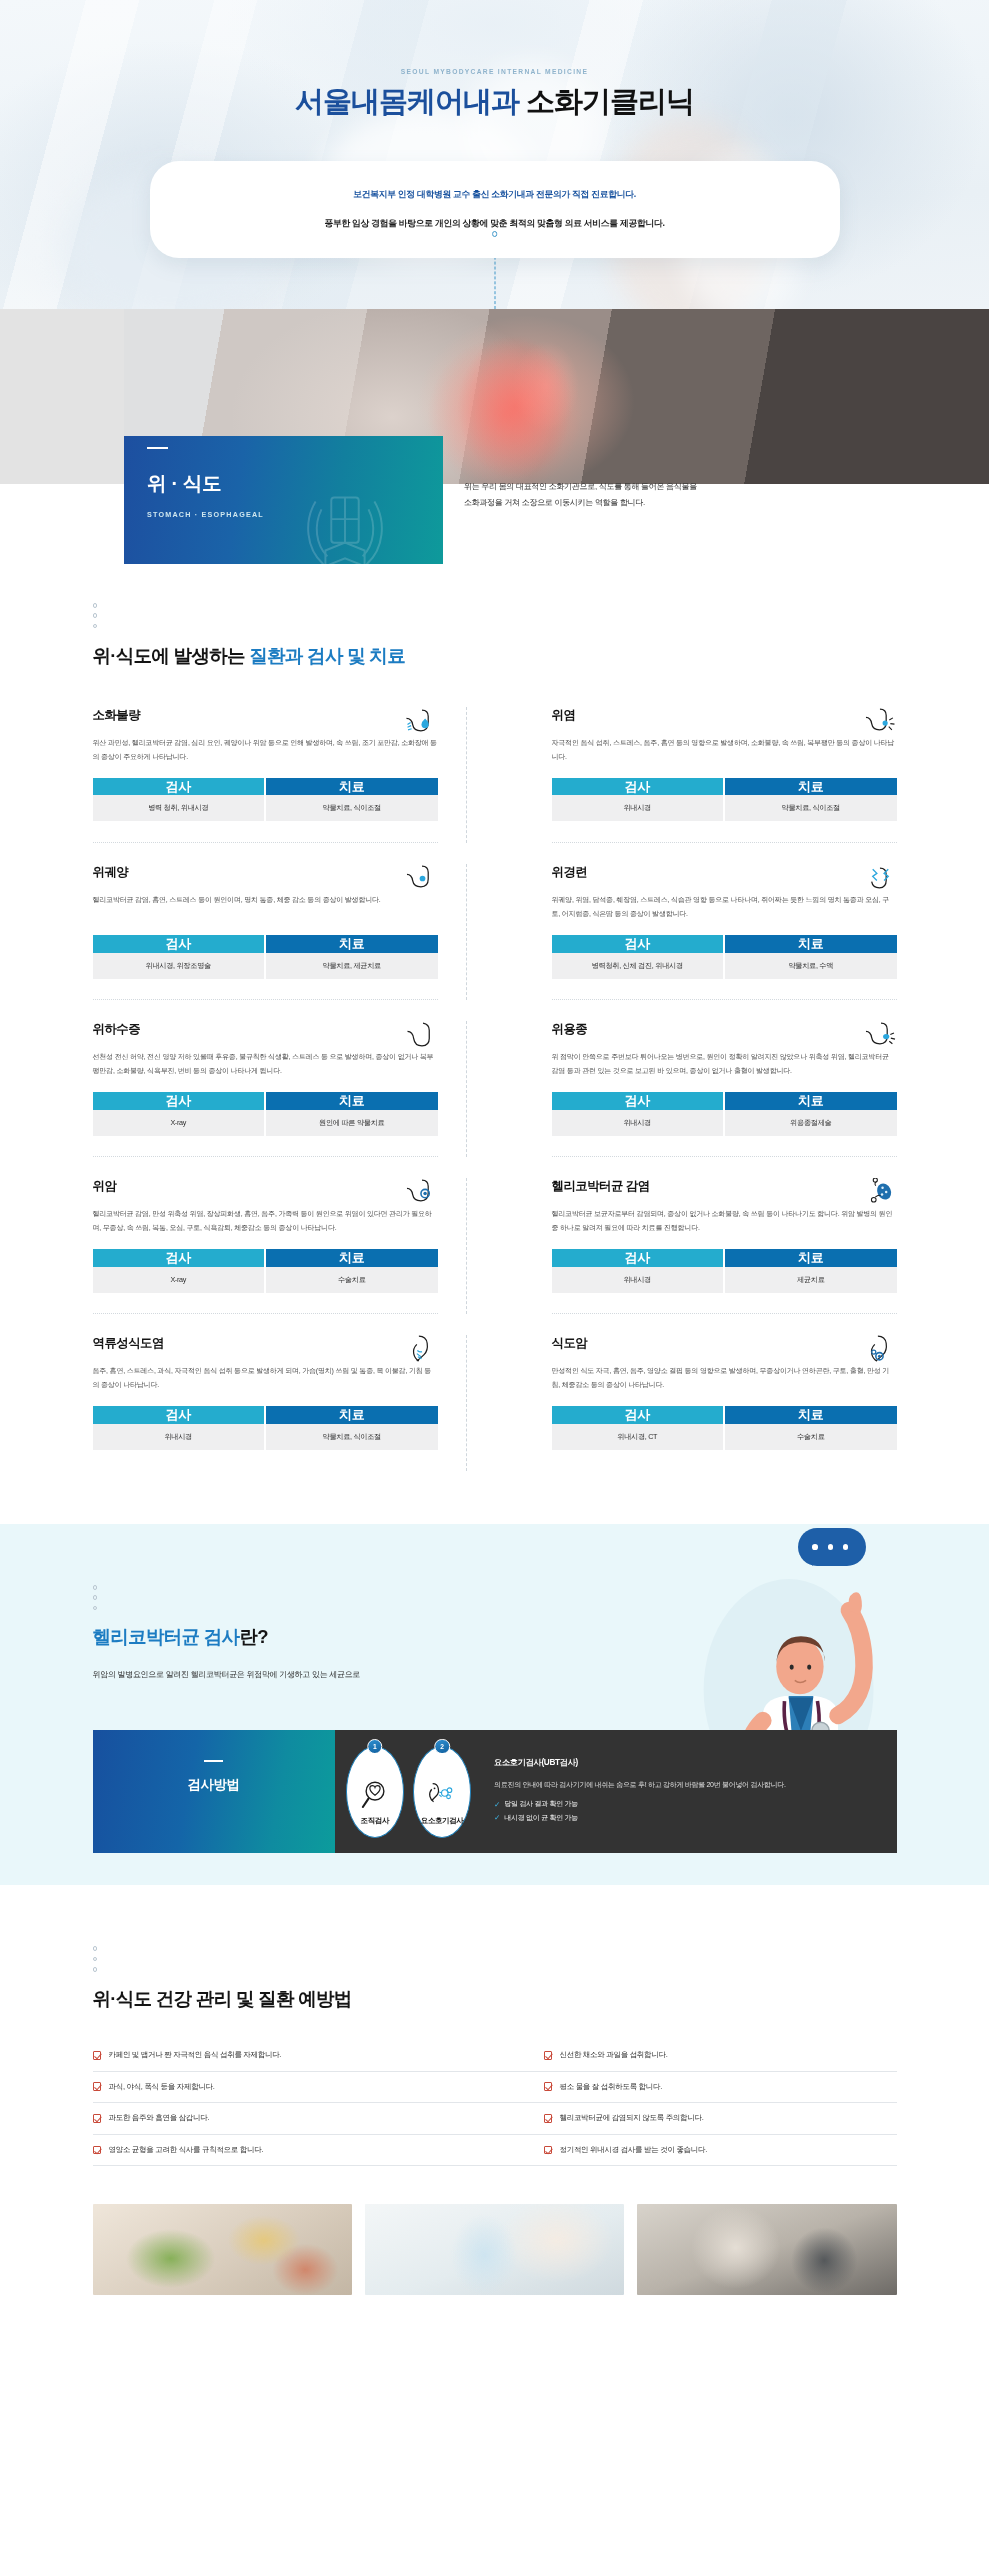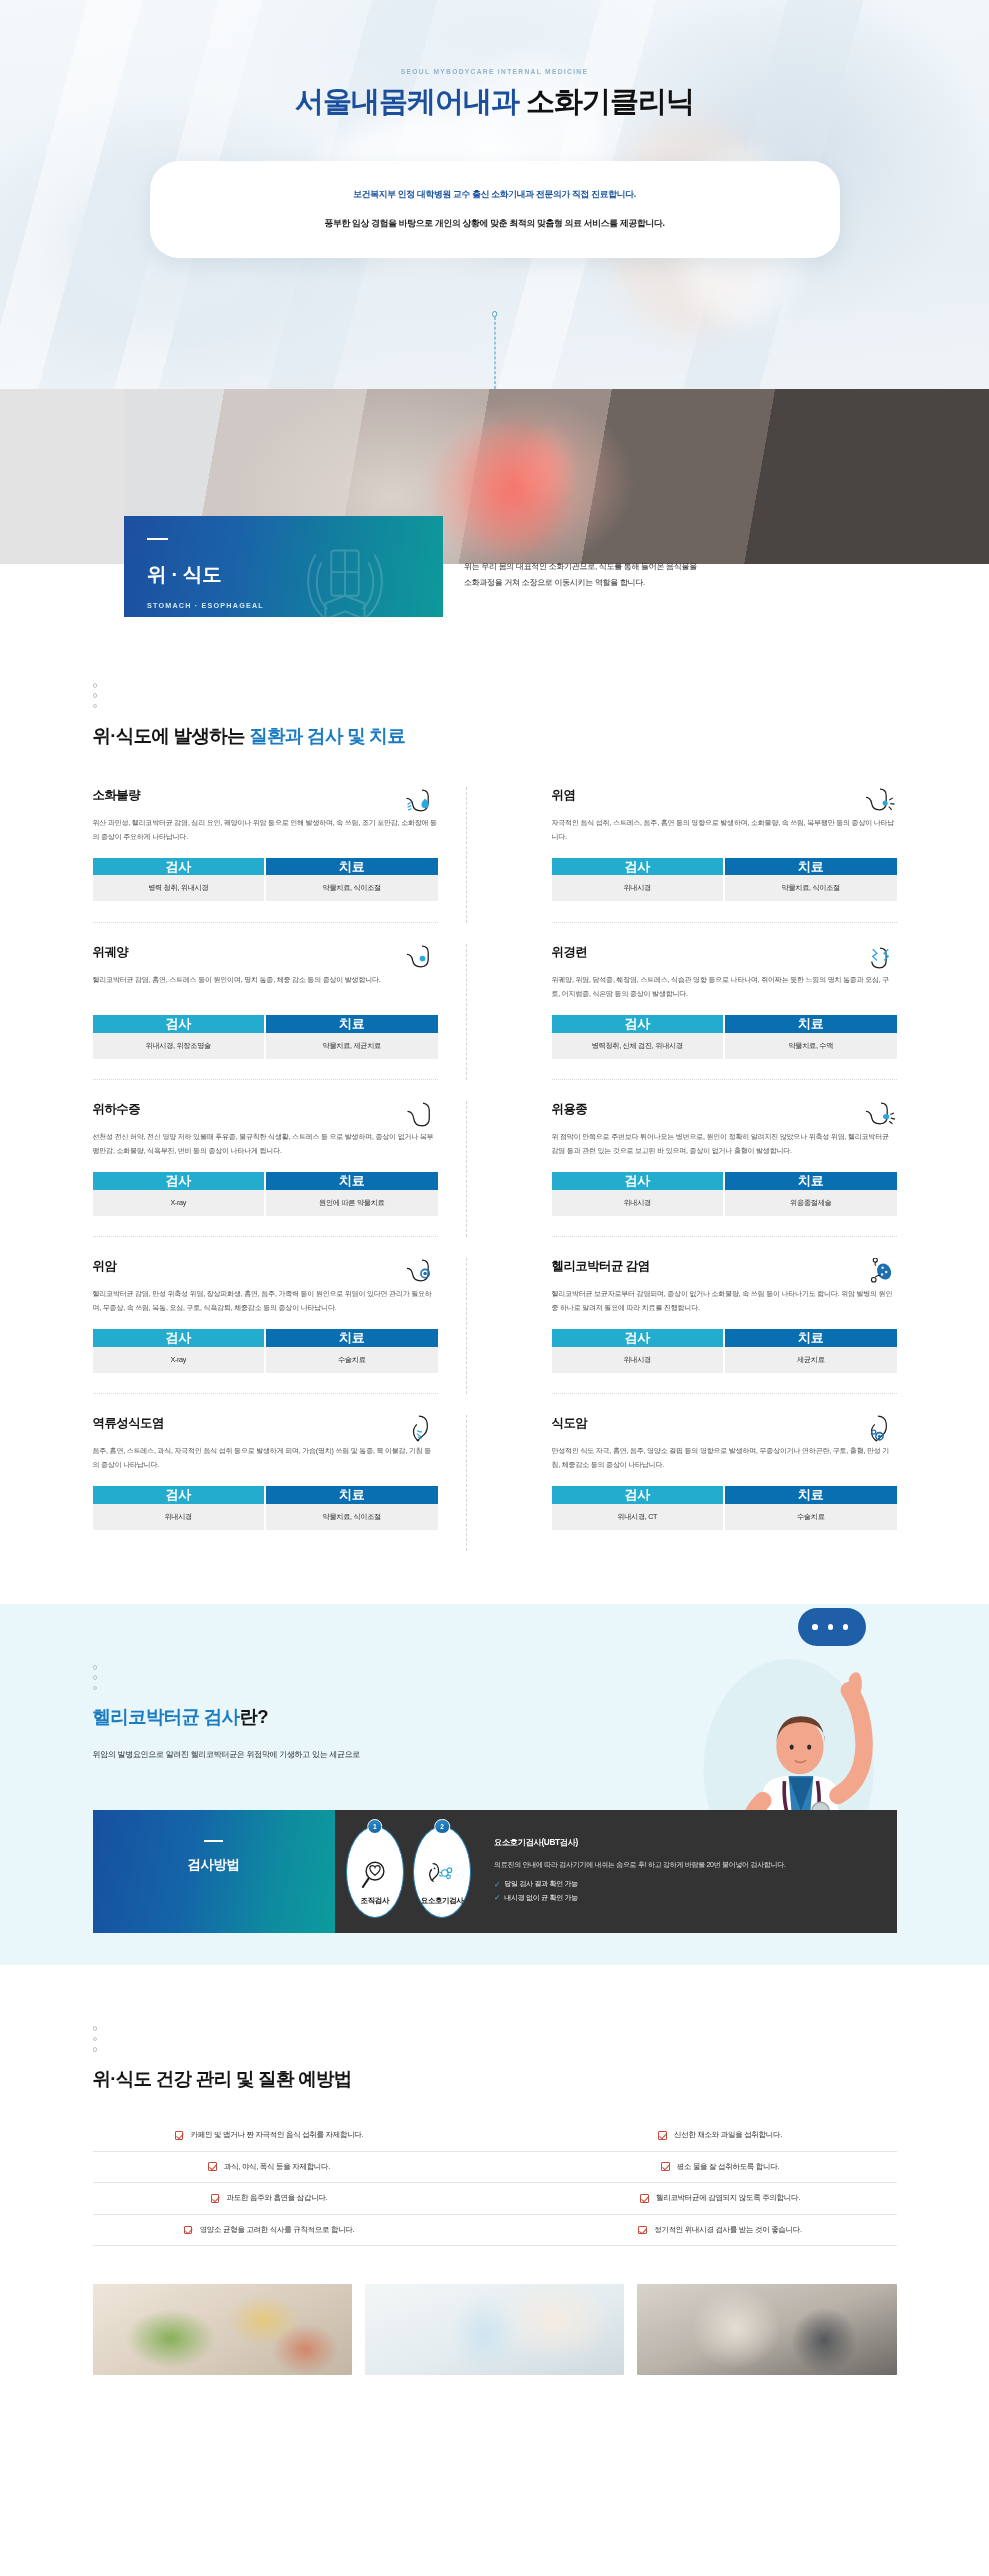--- a/index.html
+++ b/index.html
@@ -7,21 +7,21 @@
   html,body{width:989px;}
   body{
     font-family:"Liberation Sans","DejaVu Sans",sans-serif;
     background:#ffffff;color:#222;
     -webkit-font-smoothing:antialiased;
   }
   .page{width:989px;position:relative;overflow:hidden;}
 
   
   .hero{
-    position:relative;height:389px;width:989px;
+    position:relative;height:309px;width:989px;
     background:
       radial-gradient(ellipse 309px 216px at 17% 62%, rgba(214,226,236,.85), rgba(214,226,236,0) 70%),
       radial-gradient(ellipse 268px 247px at 80% 38%, rgba(205,219,231,.8), rgba(205,219,231,0) 72%),
       radial-gradient(ellipse 361px 155px at 50% 8%, rgba(232,240,246,.9), rgba(232,240,246,0) 75%),
       linear-gradient(175deg,#f4f8fb 0%,#eef4f8 40%,#e9f0f5 70%,#eef3f7 100%);
   }
   .hero:before{
     content:"";position:absolute;inset:0;
     background:
       linear-gradient(105deg, rgba(255,255,255,.0) 0 8%, rgba(255,255,255,.55) 8% 13%, rgba(255,255,255,0) 13% 20%,
@@ -74,23 +74,23 @@
   }
   .organ-photo:after{
     content:"";position:absolute;inset:0;
     background:
       radial-gradient(ellipse 82px 103px at 515px 98px, rgba(255,92,86,.5), rgba(255,92,86,0) 70%),
       radial-gradient(ellipse 46px 62px at 546px 77px, rgba(255,160,150,.6), rgba(255,160,150,0) 72%);
   }
   .organ-leftmask{position:absolute;left:0;top:0;width:124px;height:175px;background:#e3e3e3;}
   .organ-white{position:absolute;left:0;bottom:0;width:989px;height:57px;background:#fff;}
   .organ-card{
-    position:absolute;left:124px;top:127px;width:319px;height:101px;z-index:4;
+    position:absolute;left:124px;top:127px;width:319px;height:128px;z-index:4;
     background:linear-gradient(98deg,#1d4fa0 0%,#1a63a8 36%,#127f9e 66%,#0e9a9b 100%);
-    color:#fff;padding:22px 23px 0;overflow:hidden;
+    color:#fff;padding:11px 23px 0;overflow:hidden;
   }
   .organ-card .bar{width:20.6px;height:2.1px;background:#fff;margin-bottom:20.6px;}
   .organ-card h3{font-size:19.6px;font-weight:800;letter-spacing:-0.3px;margin-bottom:13.4px;}
   .organ-card .en{font-size:7.2px;letter-spacing:1.2px;color:#cfe7ef;font-weight:600;}
   .organ-emblem{
     position:absolute;right:49px;bottom:-15.5px;width:98px;height:108px;opacity:.17;
   }
   .organ-desc{
     position:absolute;left:464px;top:170px;width:392px;z-index:4;
     font-size:8px;line-height:2.05;color:#2b2b2b;letter-spacing:-0.3px;
@@ -177,21 +177,21 @@
   .chk{font-size:7px;color:#fff;letter-spacing:-0.3px;margin-bottom:3.6px;display:flex;align-items:center;gap:4.1px;}
   .chk .ck{color:#3fb7e8;font-weight:800;font-size:7.7px;}
   .helico-foot{height:32px;background:#e9f7fa;}
 
   
   .prev{padding:61px 0 0;}
   .prev-title{font-size:18.5px;font-weight:800;letter-spacing:-0.7px;color:#141414;margin-top:3.1px;}
   .checks{display:flex;flex-wrap:wrap;margin-top:29px;}
   .chk-item{
     width:50%;display:flex;align-items:center;gap:7.2px;
-    padding:10.3px 0;border-bottom:0.5px solid #e2e6ea;justify-content:center;
+    padding:10.3px 0;border-bottom:0.5px solid #e2e6ea;
   }
   .chk-item.l{padding-right:49px;}
   .chk-item.r{padding-left:49px;}
   .chk-box{
     flex:0 0 8.8px;width:8.8px;height:8.8px;border:0.8px solid #c94a3a;border-radius:1px;
     position:relative;
   }
   .chk-box:after{
     content:"";position:absolute;left:2.1px;top:0px;width:3.1px;height:5.7px;
     border:solid #c94a3a;border-width:0 1px 1px 0;transform:rotate(42deg);

